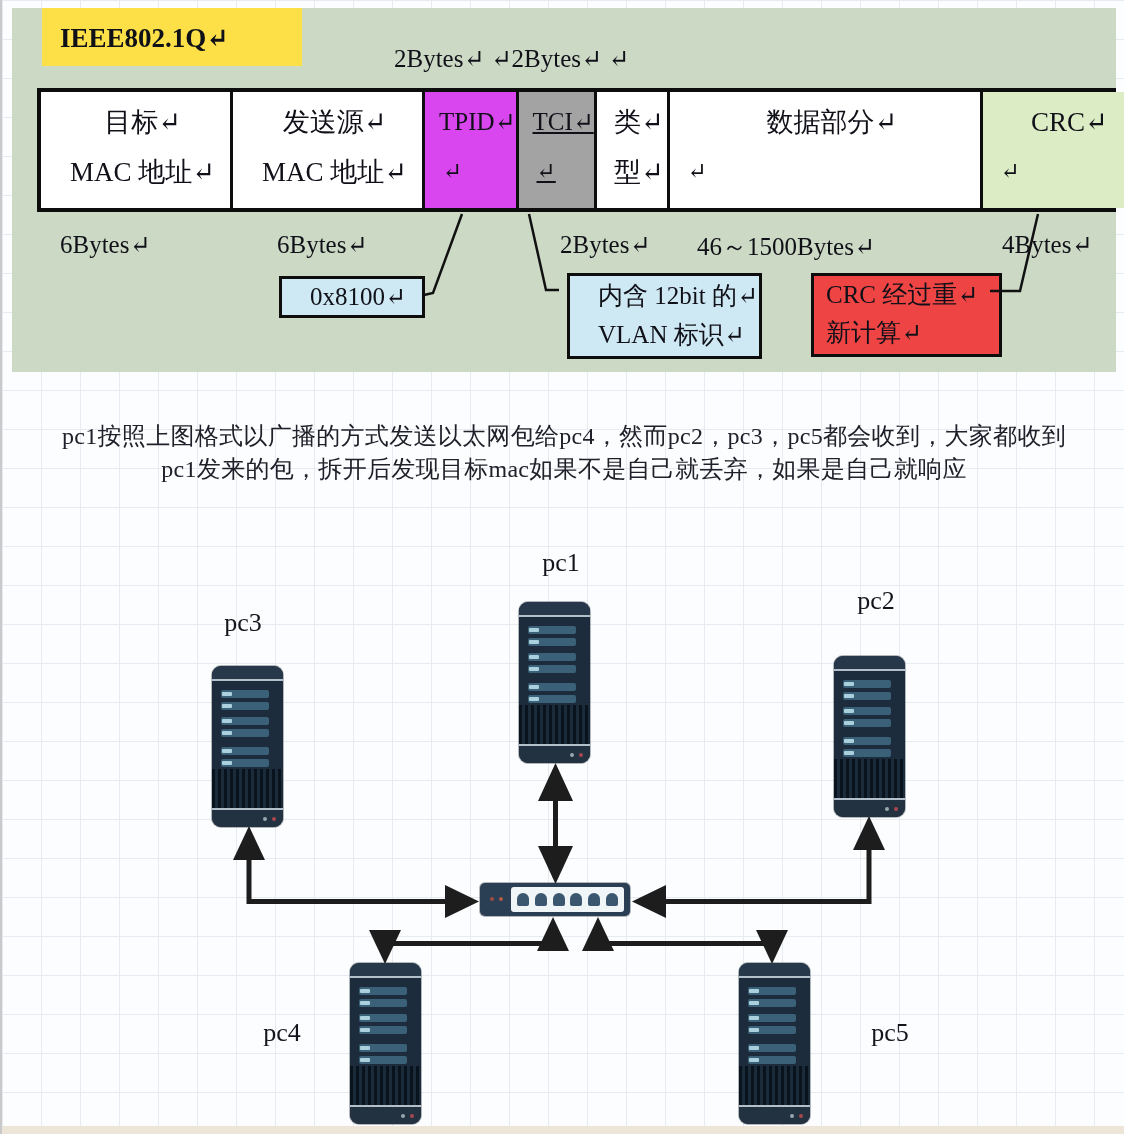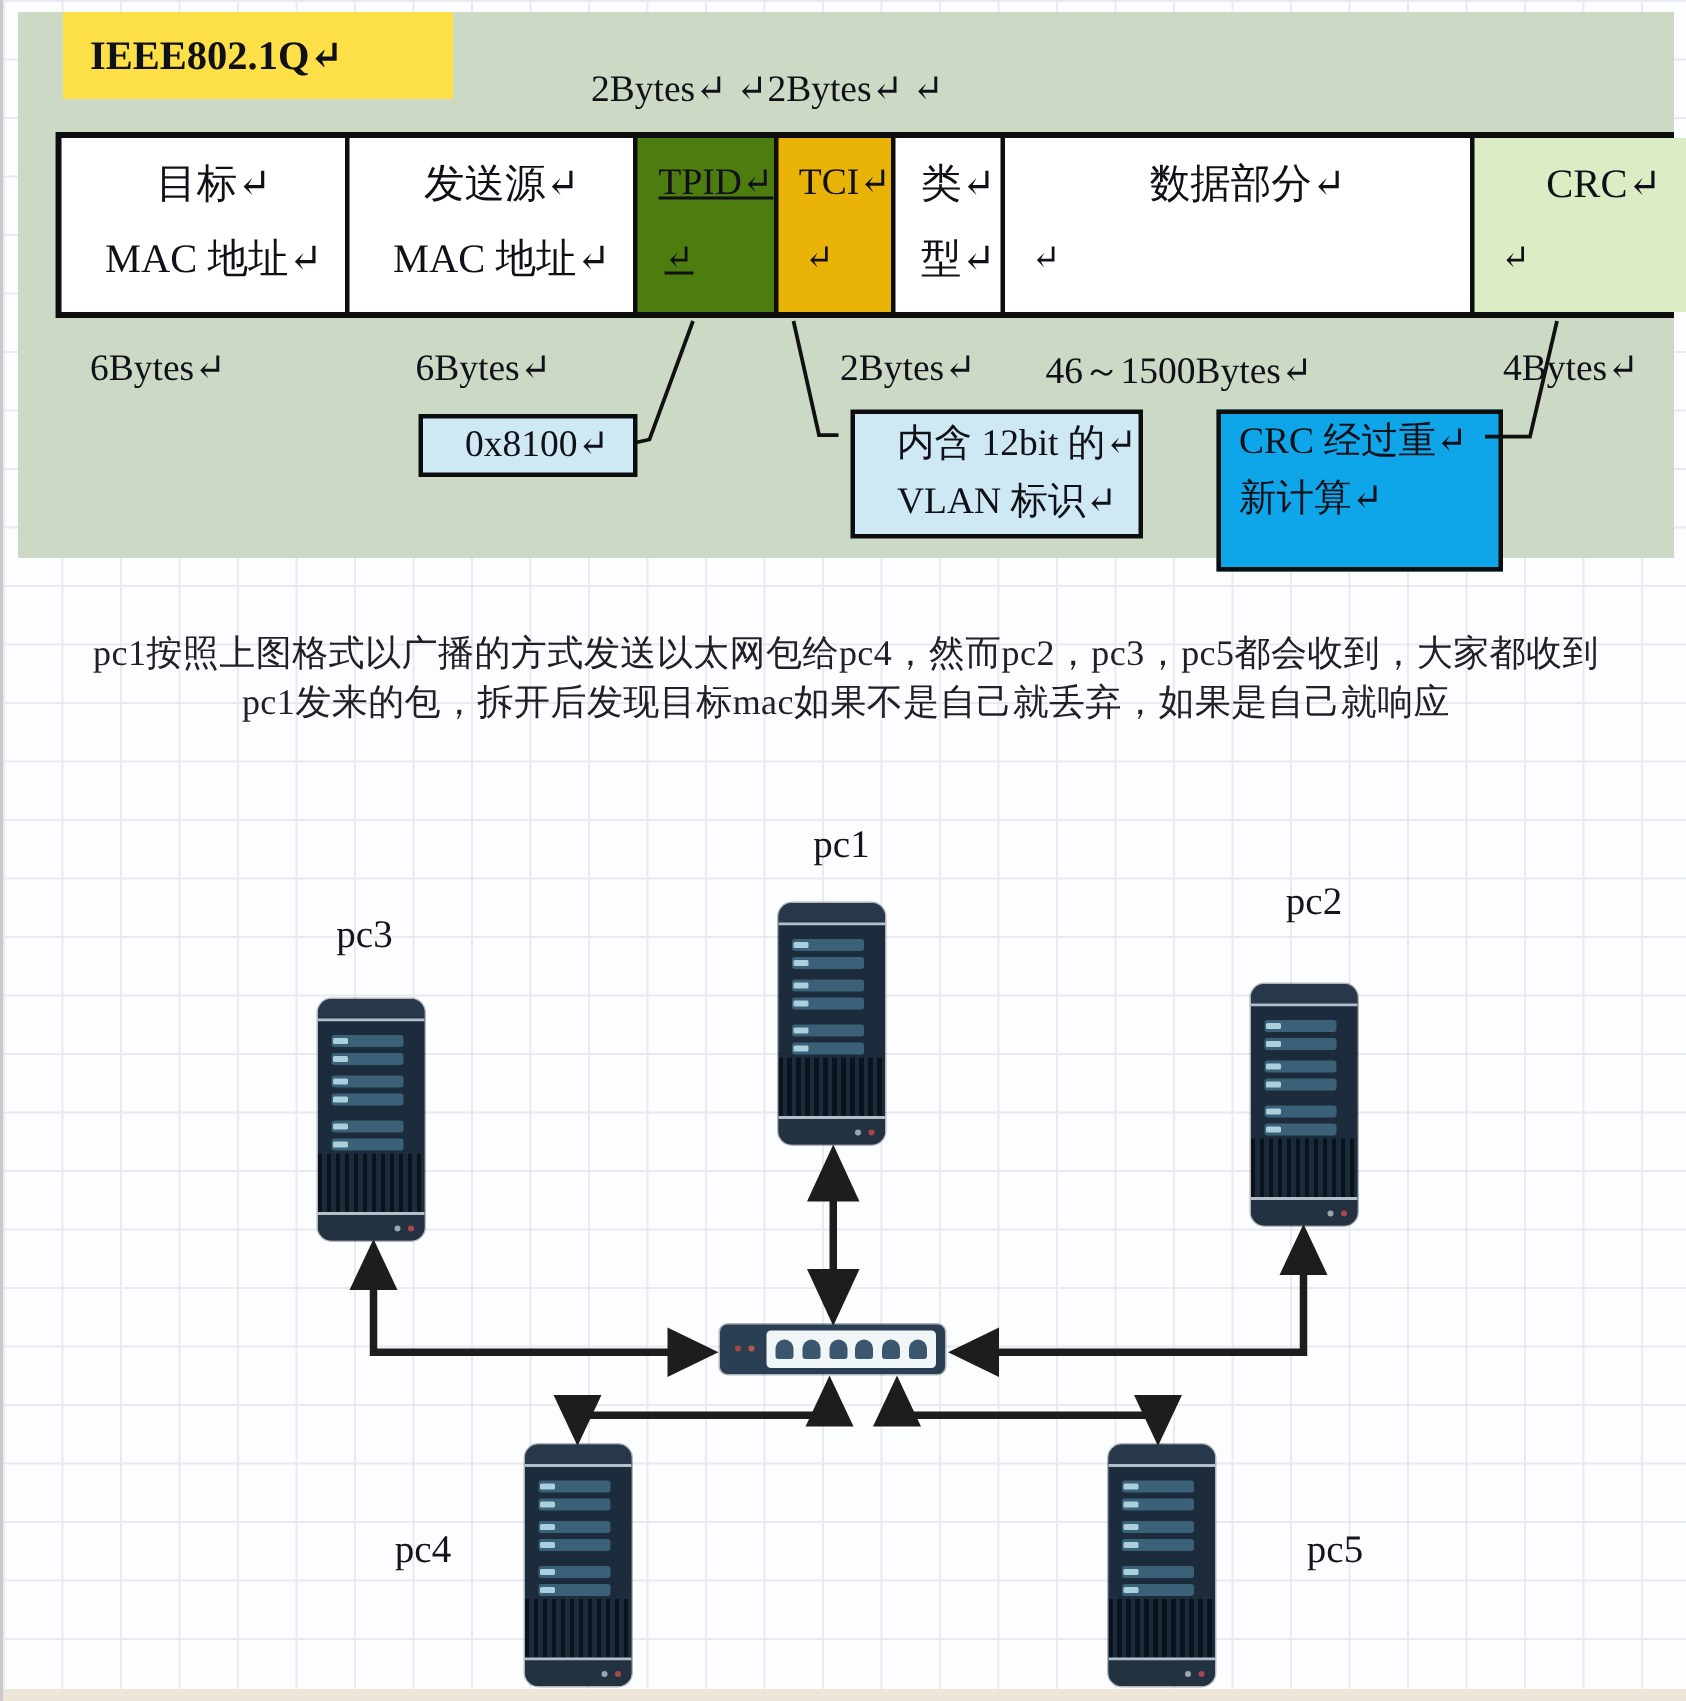--- a/index.html
+++ b/index.html
@@ -14,35 +14,35 @@
   }
   
   .panel{position:absolute;left:10px;top:8px;width:1104px;height:364px;background:#ccd9c4;}
   .title-box{position:absolute;left:30px;top:0;width:260px;height:58px;background:#fde047;}
   .title-box span{display:block;padding:14px 0 0 18px;font-size:27px;font-weight:bold;}
   .top-bytes{position:absolute;left:382px;top:36px;font-size:25px;}
   .frame-row{position:absolute;left:25px;top:80px;width:1079px;height:124px;display:flex;
     border:4px solid #0d0d0d;box-sizing:border-box;background:#ffffff;}
   .field{box-sizing:border-box;}
   .field + .field{border-left:3px solid #0d0d0d;}
-  .f0{flex:0 0 189px;} .f1{flex:0 0 192px;} .f2{flex:0 0 70px;background:#4d7c0f;text-decoration:underline;}
-  .f3{flex:0 0 72px;background:#eab308;} .f4{flex:0 0 73px;} .f5{flex:0 0 313px;}
+  .f0{flex:0 0 189px;} .f1{flex:0 0 192px;} .f2{flex:0 0 70px;background:#d946ef;}
+  .f3{flex:0 0 72px;background:#a3a3a3;text-decoration:underline;} .f4{flex:0 0 73px;} .f5{flex:0 0 313px;}
   .f6{flex:0 0 162px;background:#dcedc6;}
   .fl1,.fl2{font-size:27px;line-height:50px;text-align:center;height:50px;padding-left:14px;}
   .fl1{padding-top:5px;}
   .f2 .fl1,.f3 .fl1{font-size:25px;}
   .f2 .fl2,.f3 .fl2,.f5 .fl2,.f6 .fl2{text-align:left;padding-left:18px;font-size:23px;}
   .size-label{position:absolute;top:222px;font-size:25px;}
   .s0{left:48px;} .s1{left:265px;} .s2{left:548px;} .s3{left:685px;} .s4{left:990px;}
   .callout{position:absolute;border:3px solid #0d0d0d;box-sizing:border-box;padding-left:12px;}
   .co-tpid{left:267px;top:268px;width:146px;height:42px;background:#cfe9f4;
     font-size:25px;text-align:center;line-height:35px;}
   .co-tci{left:555px;top:265px;width:195px;height:86px;background:#cfe9f4;
     font-size:25px;line-height:39px;padding-left:28px;}
-  .co-crc{left:799px;top:265px;width:191px;height:108px;background:#0ea5e9;
+  .co-crc{left:799px;top:265px;width:191px;height:84px;background:#ef4444;
     font-size:25px;line-height:38px;padding-left:12px;}
   
   .desc{position:absolute;left:0;top:420px;width:1124px;text-align:center;
     font-size:24px;line-height:33px;color:#20202a;letter-spacing:0.3px;}
   
   .overlay{position:absolute;left:0;top:0;width:1124px;height:1134px;pointer-events:none;}
   .tower{position:absolute;width:71px;height:161px;background:#1f2e3e;border-radius:9px;
     overflow:hidden;box-shadow:0 0 0 1px rgba(10,20,30,.3);}
   .t-cap{height:13px;background:#27384a;}
   .t-sep{height:2px;background:#b3bfc9;}

